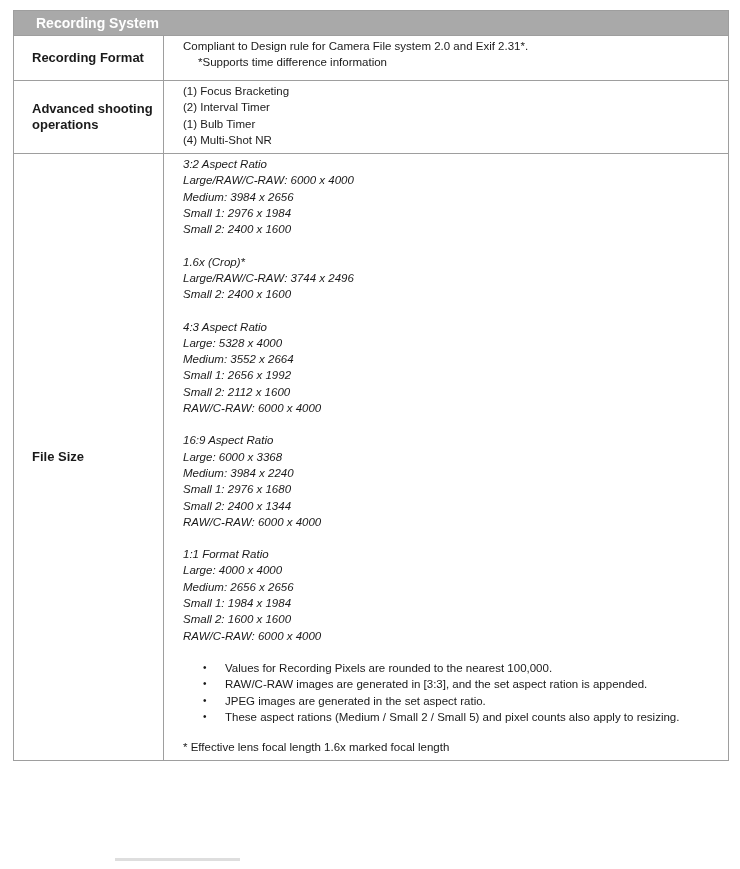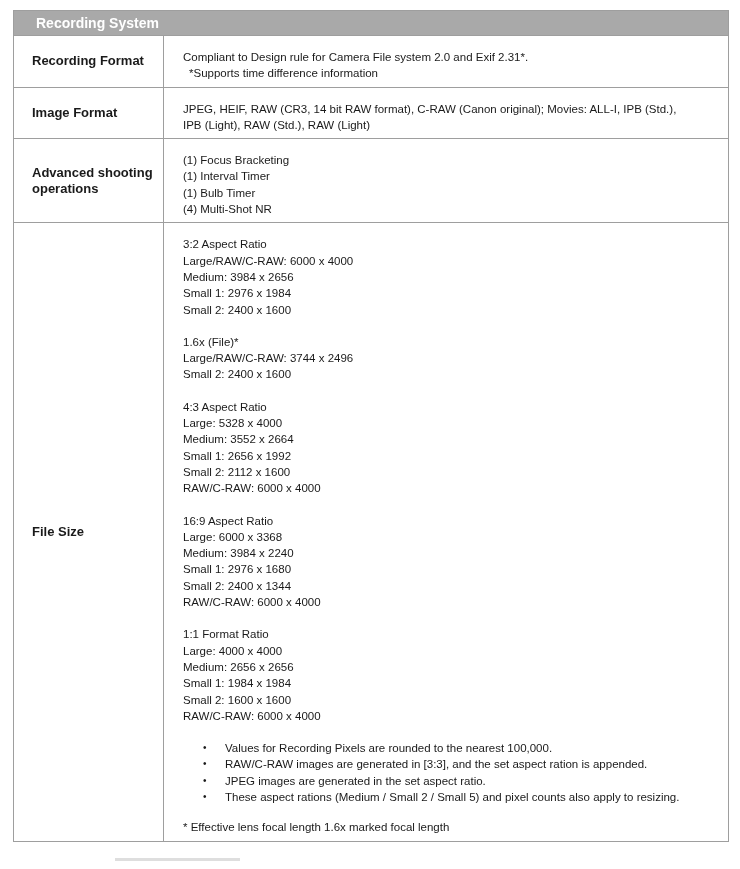--- a/index.html
+++ b/index.html
@@ -51,25 +51,25 @@
     font-weight:bold;
     font-size:13px;
     line-height:16px;
     vertical-align:middle;
     padding:3px 8px 3px 18px;
   }
   td.value{
     font-size:11.5px;
     line-height:16.3px;
     vertical-align:top;
-    padding:13px 12px 5px 19px;
+    padding:2px 12px 5px 19px;
   }
   .line{white-space:nowrap;}
-  .indent{margin-left:6px;}
-  .group{margin-bottom:16px;}
+  .indent{margin-left:15px;}
+  .group{margin-bottom:16px;font-style:italic;}
   .bullets{margin-top:1px;}
   .bullet-item{display:flex;padding-left:20px;white-space:nowrap;}
   .bullet-item .dot{
     width:22px;flex:0 0 22px;
     font-size:10px;line-height:16.3px;
   }
   .footnote{margin-top:14px;}
   .artifact{
     position:absolute;left:115px;top:858px;
     width:125px;height:3px;
@@ -93,56 +93,49 @@
     </tr>
 
     <tr class="r1">
       <td class="label">Recording Format</td>
       <td class="value">
         <div class="line">Compliant to Design rule for Camera File system 2.0 and Exif 2.31*.</div>
         <div class="line indent">*Supports time difference information</div>
       </td>
     </tr>
 
-    <tr class="r2">
-      <td class="label">Image Format</td>
-      <td class="value">
-        <div class="line">JPEG, HEIF, RAW (CR3, 14 bit RAW format), C-RAW (Canon original); Movies: ALL-I, IPB (Std.),</div>
-        <div class="line">IPB (Light), RAW (Std.), RAW (Light)</div>
-      </td>
-    </tr>
 
 
     <tr class="r4">
       <td class="label">
         <div>Advanced shooting</div>
         <div>operations</div>
       </td>
       <td class="value">
         <div>
               <div class="line">(1) Focus Bracketing</div>
-              <div class="line">(1) Interval Timer</div>
+              <div class="line">(2) Interval Timer</div>
               <div class="line">(1) Bulb Timer</div>
               <div class="line">(4) Multi-Shot NR</div>
             </div>
       </td>
     </tr>
 
     <tr class="r5">
       <td class="label">File Size</td>
       <td class="value">
         <div class="group">
               <div class="line">3:2 Aspect Ratio</div>
               <div class="line">Large/RAW/C-RAW: 6000 x 4000</div>
               <div class="line">Medium: 3984 x 2656</div>
               <div class="line">Small 1: 2976 x 1984</div>
               <div class="line">Small 2: 2400 x 1600</div>
             </div>
         <div class="group">
-              <div class="line">1.6x (File)*</div>
+              <div class="line">1.6x (Crop)*</div>
               <div class="line">Large/RAW/C-RAW: 3744 x 2496</div>
               <div class="line">Small 2: 2400 x 1600</div>
             </div>
         <div class="group">
               <div class="line">4:3 Aspect Ratio</div>
               <div class="line">Large: 5328 x 4000</div>
               <div class="line">Medium: 3552 x 2664</div>
               <div class="line">Small 1: 2656 x 1992</div>
               <div class="line">Small 2: 2112 x 1600</div>
               <div class="line">RAW/C-RAW: 6000 x 4000</div>

